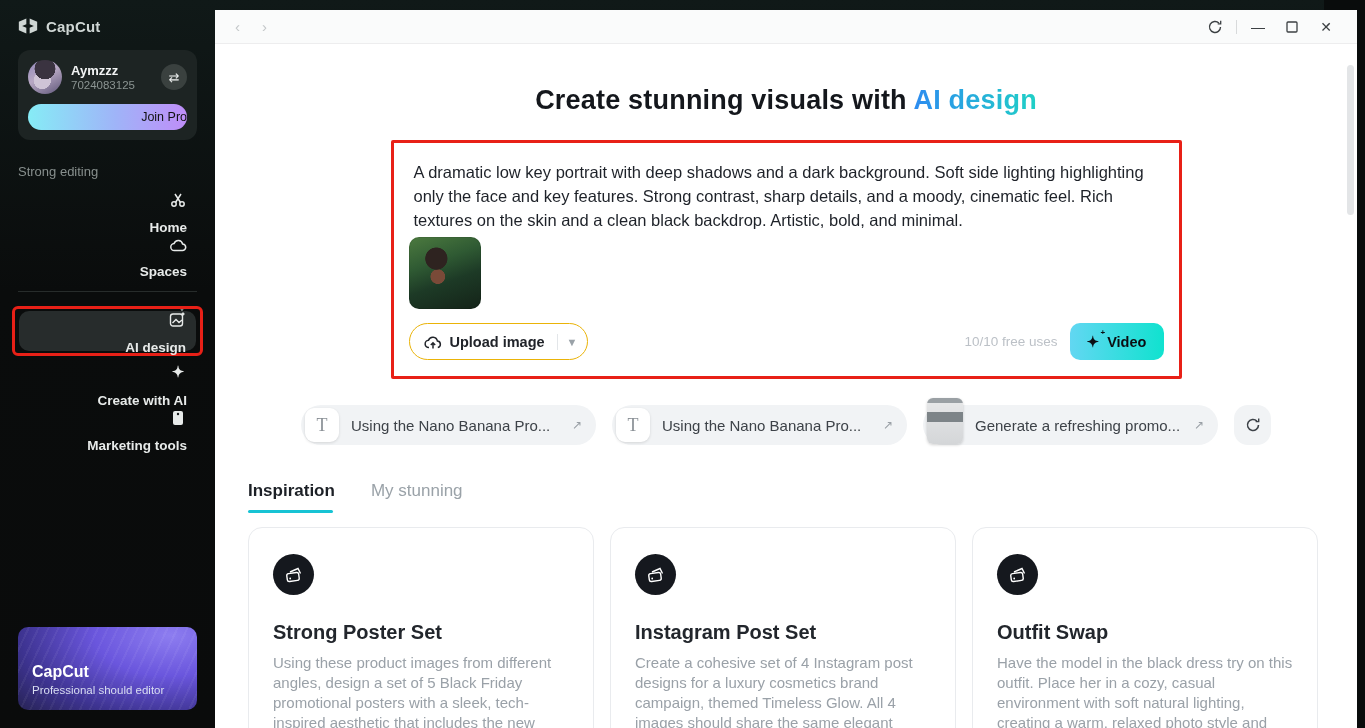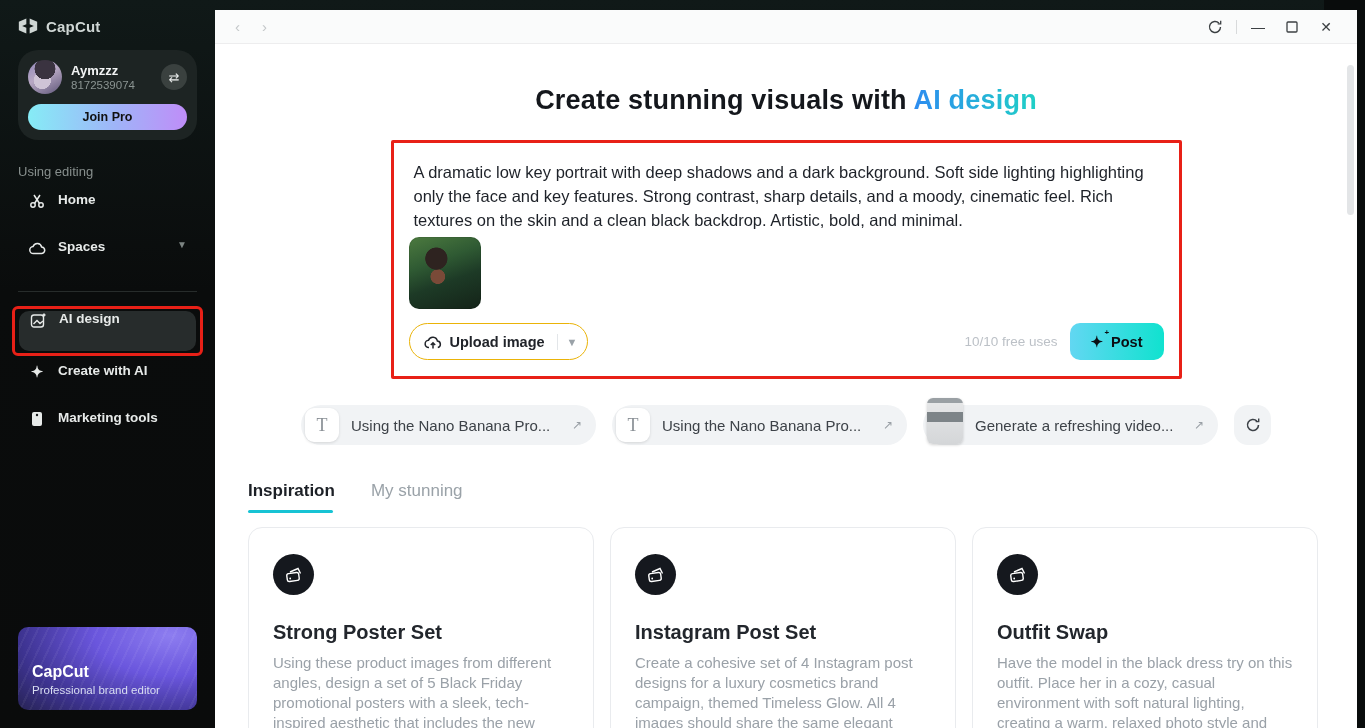--- a/index.html
+++ b/index.html
@@ -5,39 +5,39 @@
   * { margin:0; padding:0; box-sizing:border-box; }
   html,body { width:1365px; height:728px; overflow:hidden; }
   body { font-family:"Liberation Sans", sans-serif; background:#090c0c; }
   .stage { position:relative; width:1324px; height:728px; background:linear-gradient(180deg,#101918 0%,#0a0c0c 40%,#0a0b0b 100%); }
 
   
   .sidebar { position:absolute; left:0; top:0; width:215px; height:728px; padding:0 18px; }
   .logo-row { display:flex; align-items:center; gap:8px; margin-top:16px; height:20px; }
   .logo-mark { width:20px; height:16px; }
   .logo-text { color:#cfd6d4; font-size:15px; font-weight:bold; letter-spacing:.2px; }
-  .user-panel { margin-top:14px; background:#1d2423; border-radius:20px; padding:10px 10px 10px 10px; }
+  .user-panel { margin-top:14px; background:#1d2423; border-radius:12px; padding:10px 10px 10px 10px; }
   .user-row { display:flex; align-items:center; gap:9px; }
   .avatar { width:34px; height:34px; border-radius:50%; flex:0 0 auto;
     background:
       radial-gradient(circle at 50% 26%, #3a3340 0 34%, transparent 35%),
       radial-gradient(circle at 42% 60%, #cfc4d6 0 30%, transparent 31%),
       linear-gradient(150deg,#8f86b8 0%,#b8a8c4 45%,#5e5678 100%); }
   .user-meta { flex:1 1 auto; min-width:0; }
   .user-name { color:#f2f4f4; font-size:13px; font-weight:bold; line-height:15px; }
   .user-id { color:#8b9492; font-size:11.5px; line-height:14px; }
   .swap-btn { width:26px; height:26px; border-radius:50%; background:#3a413f; color:#e8ebea; font-size:13px;
     display:flex; align-items:center; justify-content:center; cursor:pointer; }
   .join-pro { margin-top:10px; height:26px; border-radius:13px; border:none; width:100%;
     background:linear-gradient(90deg,#86ecf6 0%,#9fb4f8 55%,#bf8df8 100%);
-    color:#111; font-size:12.5px; font-weight:bold; cursor:pointer; }
+    color:#111; font-size:12.5px; font-weight:normal; cursor:pointer;text-align:right; }
   .section-label { margin-top:24px; margin-bottom:6px; color:#878f8d; font-size:13px; }
   .nav { display:flex; flex-direction:column; }
-  .nav-item { display:flex; align-items:flex-start; gap:12px; height:40px; padding:0 10px; border-radius:10px;
-    color:#e7eae9; font-size:13.5px; font-weight:bold; cursor:pointer; margin-top:7px; }
+  .nav-item { display:flex; align-items:flex-end; gap:12px; height:40px; padding:0 10px; border-radius:10px;
+    color:#e7eae9; font-size:13.5px; font-weight:bold; cursor:pointer; margin-top:7px;flex-direction:column; }
   .nav-icon { width:18px; height:18px; display:flex; align-items:center; justify-content:center; color:#e7eae9; font-size:15px; }
   .nav-spacer { flex:1; }
   .nav-chevron { color:#7c8482; font-size:10px; }
   .nav-divider { height:1px; background:#272c2b; margin:12px 0 6px 0; }
   .nav-item.active { background:#272c2c; }
   .red-wrap { border:3px solid #e82017; border-radius:6px; margin:8px -6px 0 -6px; padding:2px 4px; }
   .red-wrap .nav-item { margin-top:0; }
   .promo-banner { position:absolute; left:18px; bottom:18px; width:179px; height:83px; border-radius:10px; overflow:hidden;
     background:
       repeating-linear-gradient(115deg, rgba(255,255,255,0.05) 0 2px, transparent 2px 9px),
@@ -127,28 +127,28 @@
         <polygon points="23,4 14,0 14,7 19,9 14,11 14,18 23,14" fill="#cfd6d4"></polygon>
       </svg>
       <span class="logo-text">CapCut</span>
     </div>
 
     <div class="user-panel">
       <div class="user-row">
         <div class="avatar"></div>
         <div class="user-meta">
           <div class="user-name">Aymzzz</div>
-          <div class="user-id">8172539074</div>
+          <div class="user-id">7024083125</div>
         </div>
         <div class="swap-btn">⇄</div>
       </div>
       <button class="join-pro">Join Pro</button>
     </div>
 
-    <div class="section-label">Using editing</div>
+    <div class="section-label">Strong editing</div>
 
     <div class="nav">
       <div class="nav-item">
         <span class="nav-icon">
           <svg width="16" height="16" viewBox="0 0 16 16" fill="none" stroke="#e7eae9" stroke-width="1.5">
             <circle cx="4" cy="12" r="2.2"></circle>
               <circle cx="12" cy="12" r="2.2"></circle>
             <path d="M5.5 10.5 L11 2 M10.5 10.5 L5 2"></path>
           </svg>
         </span>
@@ -192,21 +192,21 @@
             <rect x="1" y="1" width="10" height="14" rx="2"></rect>
             <circle cx="6" cy="4" r="1.2" fill="#15181a"></circle>
           </svg>
         </span>
         <span>Marketing tools</span>
       </div>
     </div>
 
     <div class="promo-banner">
       <div class="promo-title">CapCut</div>
-      <div class="promo-sub">Professional brand editor</div>
+      <div class="promo-sub">Professional should editor</div>
     </div>
   </div>
 
   <div class="window">
 
     <div class="topbar">
       <div class="nav-arrows">
         <span class="nav-arrow">‹</span>
         <span class="nav-arrow">›</span>
       </div>
@@ -244,39 +244,39 @@
               <path d="M5 13.5 a3.6 3.6 0 0 1 -.5 -7.2 A4.6 4.6 0 0 1 13.4 7 a3.3 3.3 0 0 1 .4 6.5"></path>
               <path d="M9 14.5 V9 M6.8 11 L9 8.8 L11.2 11"></path>
             </svg>
             <span class="u-label">Upload image</span>
             <span class="u-sep"></span>
             <span class="u-chevron">▼</span>
           </div>
           <span class="free-uses">10/10 free uses</span>
           <button class="send-btn">
             <span class="send-spark">✦</span>
-            <span>Post</span>
+            <span>Video</span>
           </button>
         </div>
       </div>
 
       <div class="chips-row">
         <div class="chip">
           <span class="chip-ticon">T</span>
           <span class="chip-label">Using the Nano Banana Pro...</span>
           <span class="chip-arrow">↗</span>
         </div>
         <div class="chip">
           <span class="chip-ticon">T</span>
           <span class="chip-label">Using the Nano Banana Pro...</span>
           <span class="chip-arrow">↗</span>
         </div>
         <div class="chip">
           <span class="chip-img"></span>
-          <span class="chip-label">Generate a refreshing video...</span>
+          <span class="chip-label">Generate a refreshing promo...</span>
           <span class="chip-arrow">↗</span>
         </div>
         <div class="refresh-chip">
           <svg width="16" height="16" viewBox="0 0 16 16" fill="none" stroke="#3d4248" stroke-width="1.6">
             <path d="M13.5 8 a5.5 5.5 0 1 1 -1.6 -3.9"></path>
             <path d="M13.7 1.6 v3 h-3" stroke-width="1.4"></path>
           </svg>
         </div>
       </div>
 

